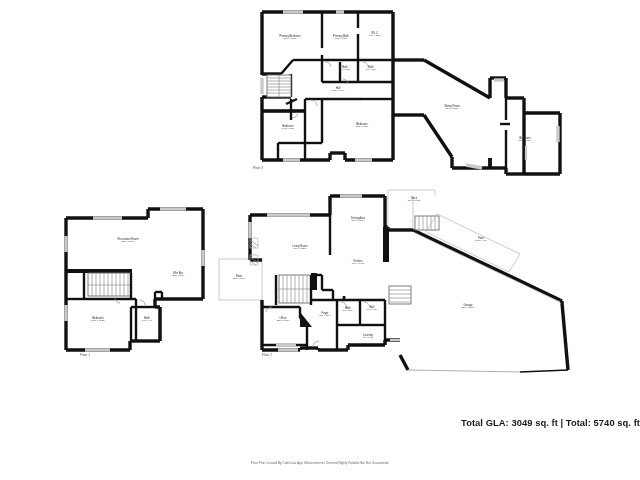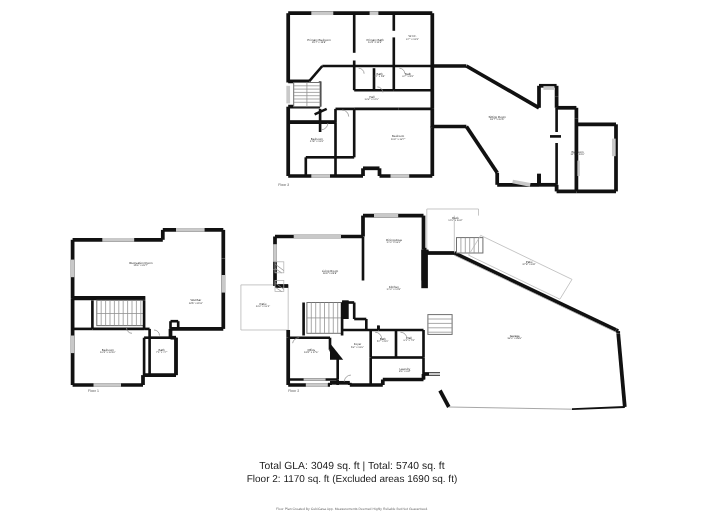--- a/index.html
+++ b/index.html
@@ -108,23 +108,24 @@
   #caption {
     position: absolute;
     left: 0;
     top: 416px;
     width: 640px;
     text-align: center;
     color: #1a1a1a;
   }
   #caption .cap-total {
     font-size: 9.4px;
-    font-weight: normal;
+    font-weight: bold;
     line-height: 1.42;
     letter-spacing: 0.05px;
+    text-align: right;
   }
   #caption .cap-line {
     font-size: 9.1px;
     line-height: 1.42;
   }
   #disclaimer {
     position: absolute;
     left: 0;
     top: 461px;
     width: 640px;
@@ -515,18 +516,17 @@
     </div>
 
   <div id="floor-tags-layer">
       <div class="floor-tag" style="left: 253px; top: 168px;">Floor 3</div>
       <div class="floor-tag" style="left: 80px; top: 355px;">Floor 1</div>
       <div class="floor-tag" style="left: 262px; top: 355px;">Floor 2</div>
     </div>
 
   <div id="caption">
     <div class="cap-total">Total GLA: 3049 sq. ft  |  Total: 5740 sq. ft</div>
-    <div class="cap-line">Floor 2: 1170 sq. ft (Excluded areas 1690 sq. ft)</div>
   </div>
 
   <div id="disclaimer">Floor Plan Created By CubiCasa App. Measurements Deemed Highly Reliable But Not Guaranteed.</div>
 
 </div>
 
 </body></html>

